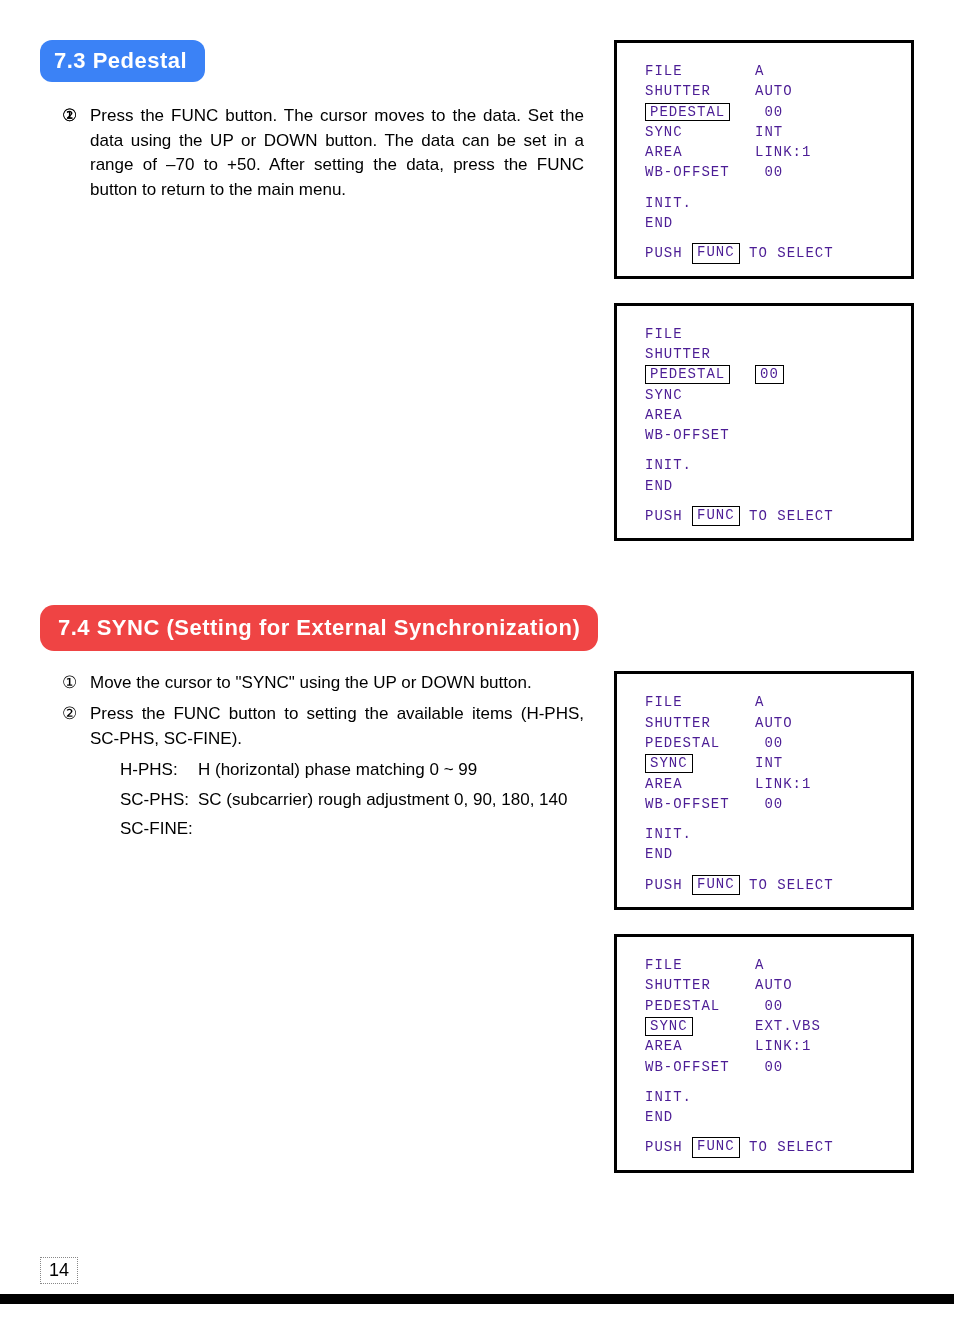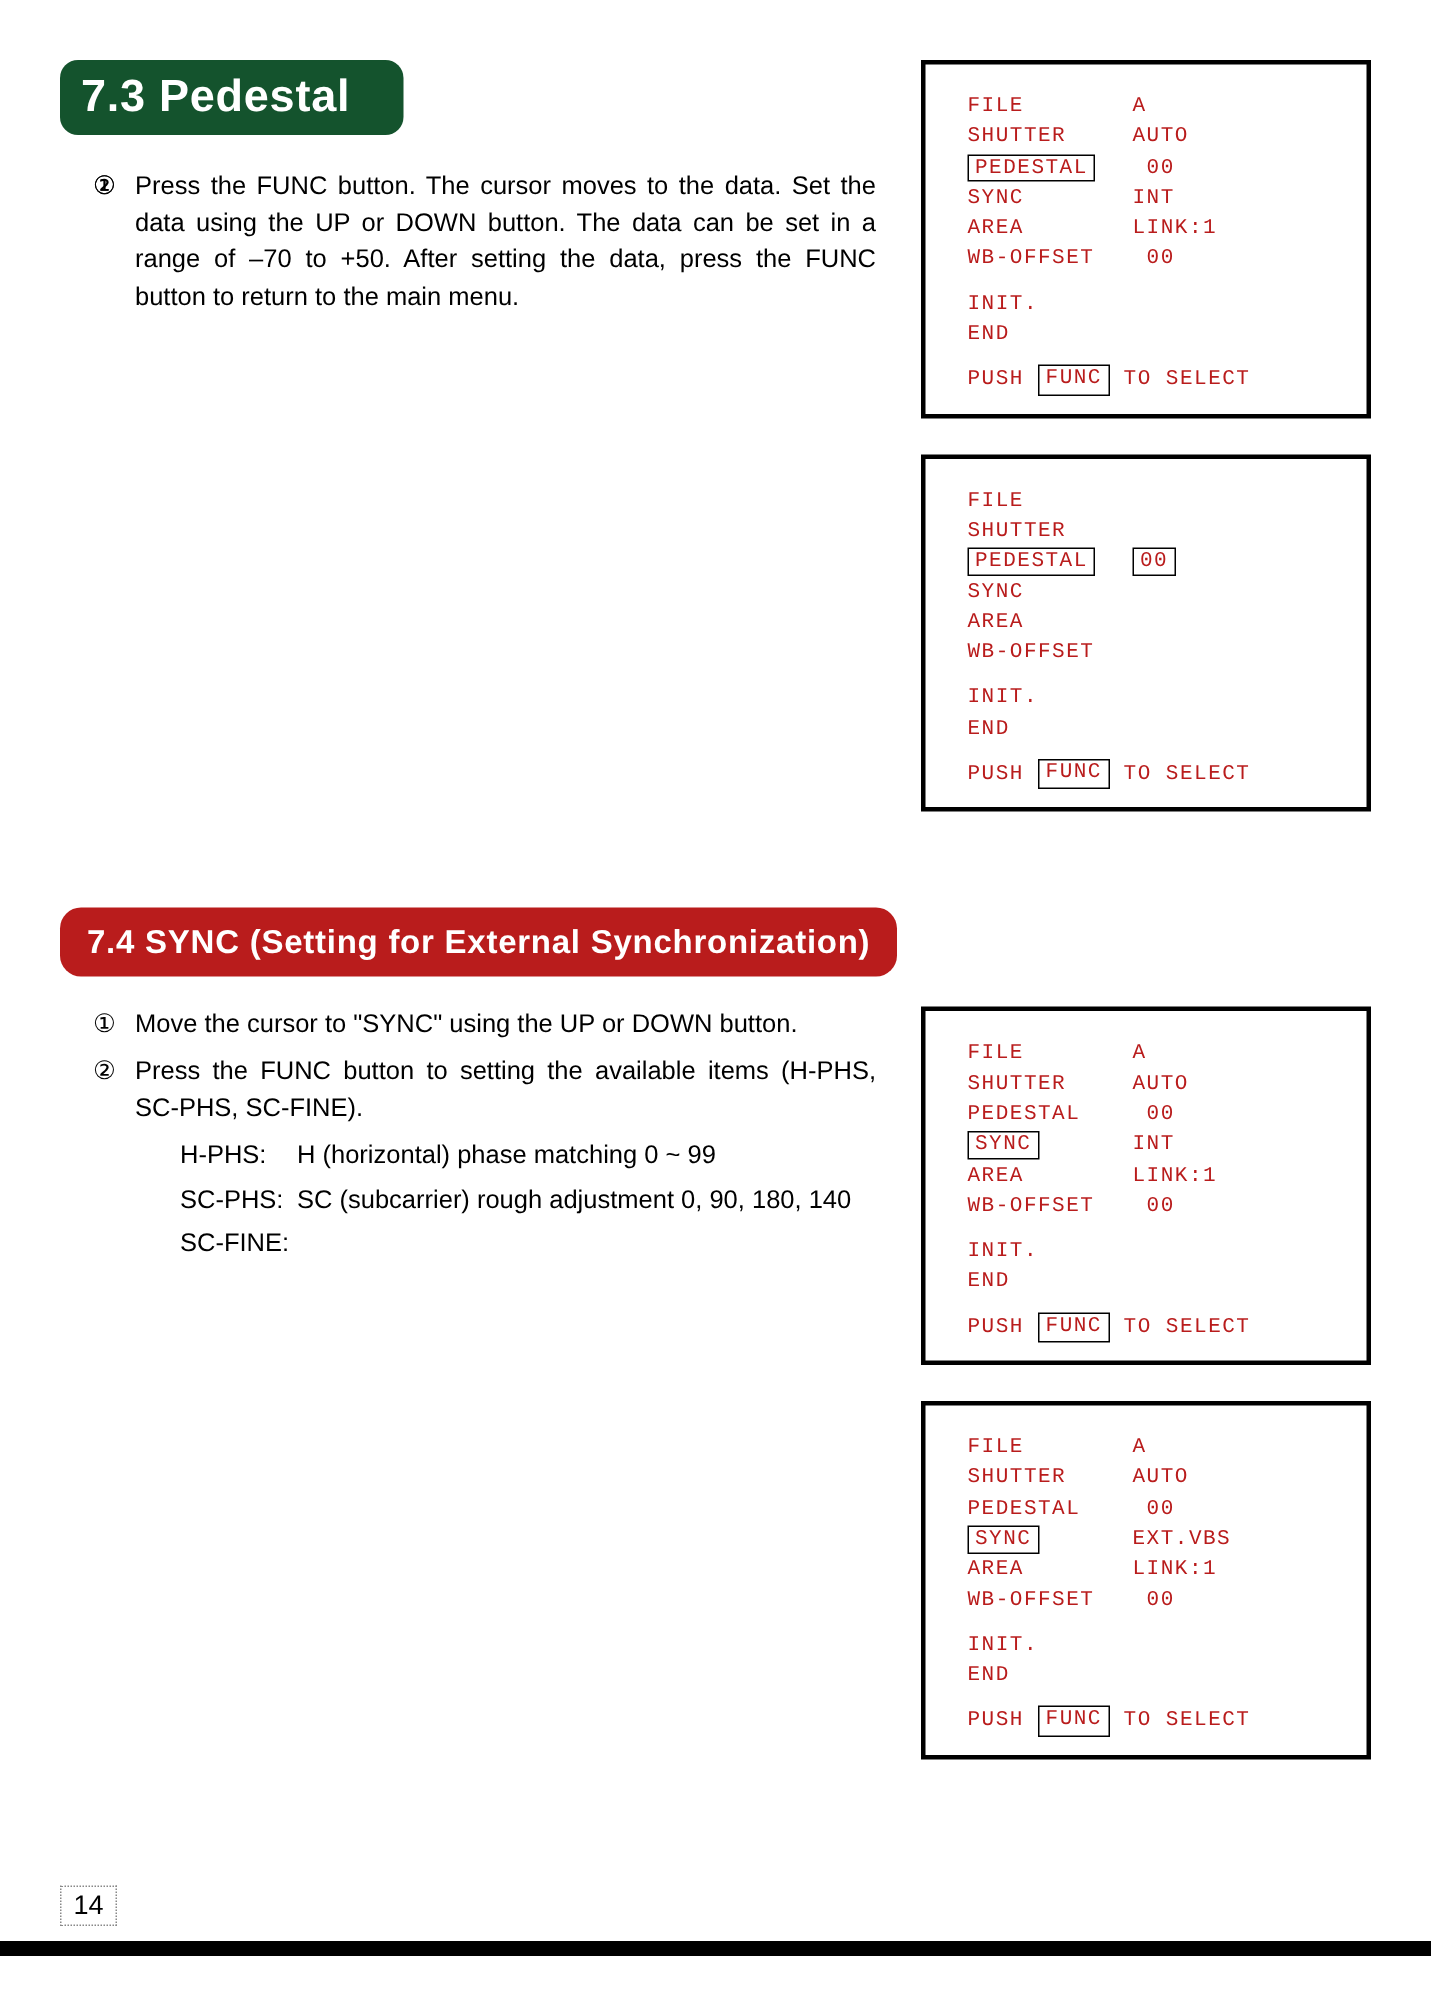--- a/index.html
+++ b/index.html
@@ -5,32 +5,32 @@
   body {
     font-family: Arial, Helvetica, sans-serif;
     margin: 0;
     padding: 40px 40px 20px 40px;
     background: #fff;
     color: #000;
     width: 874px;
   }
   .section-header {
     display: inline-block;
-    background: #14532d;
+    background: #3b82f6;
     color: #fff;
     font-weight: bold;
-    padding: 8px 36px 8px 14px;
+    padding: 8px 18px 8px 14px;
     border-radius: 12px;
-    font-size: 30px;
+    font-size: 22px;
     margin-bottom: 16px;
     letter-spacing: 0.5px;
   }
   .section-header-wide {
     display: block;
-    background: #b91c1c;
+    background: #ef4444;
     color: #fff;
     font-weight: bold;
     padding: 10px 18px;
     border-radius: 14px;
     font-size: 22px;
     margin: 40px 0 20px 0;
     letter-spacing: 0.5px;
     width: fit-content;
   }
   .two-col {
@@ -90,21 +90,21 @@
     text-align: justify;
   }
   .panel {
     border: 3px solid #000;
     padding: 18px 20px 12px 28px;
     font-family: "Courier New", monospace;
     font-size: 14px;
     line-height: 1.45;
     margin-bottom: 24px;
     letter-spacing: 1px;
-    color: #b91c1c;
+    color: #4c1d95;
   }
   .panel .row {
     display: flex;
   }
   .panel .k {
     width: 110px;
     flex: 0 0 110px;
   }
   .panel .v {
     flex: 1;

